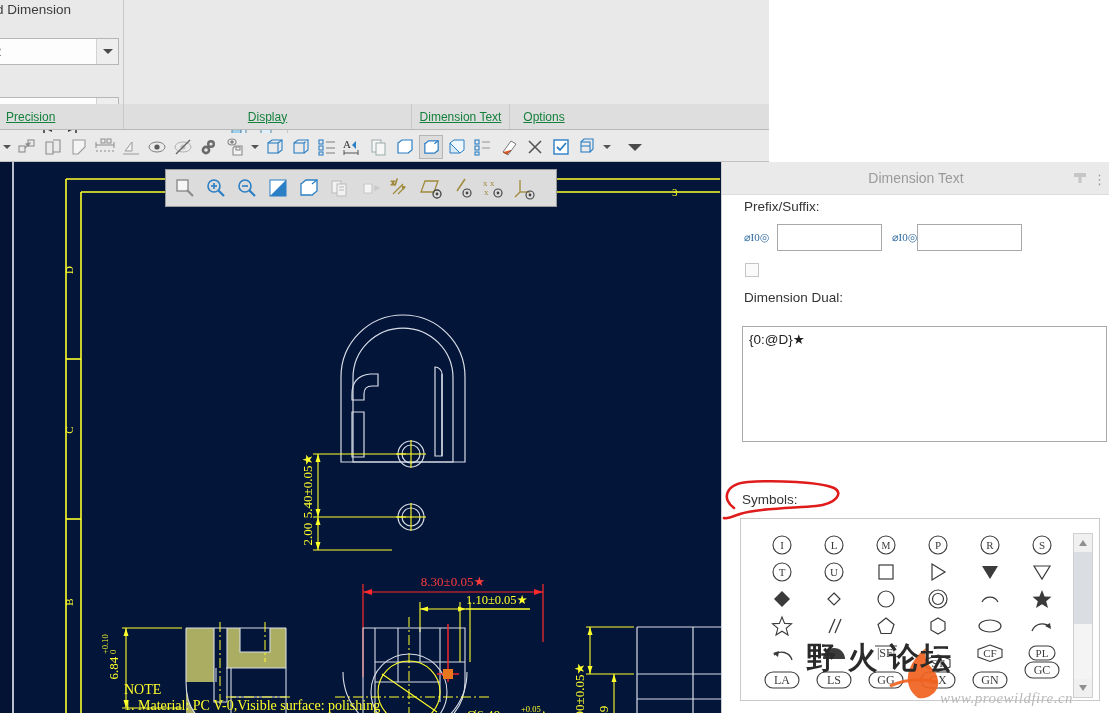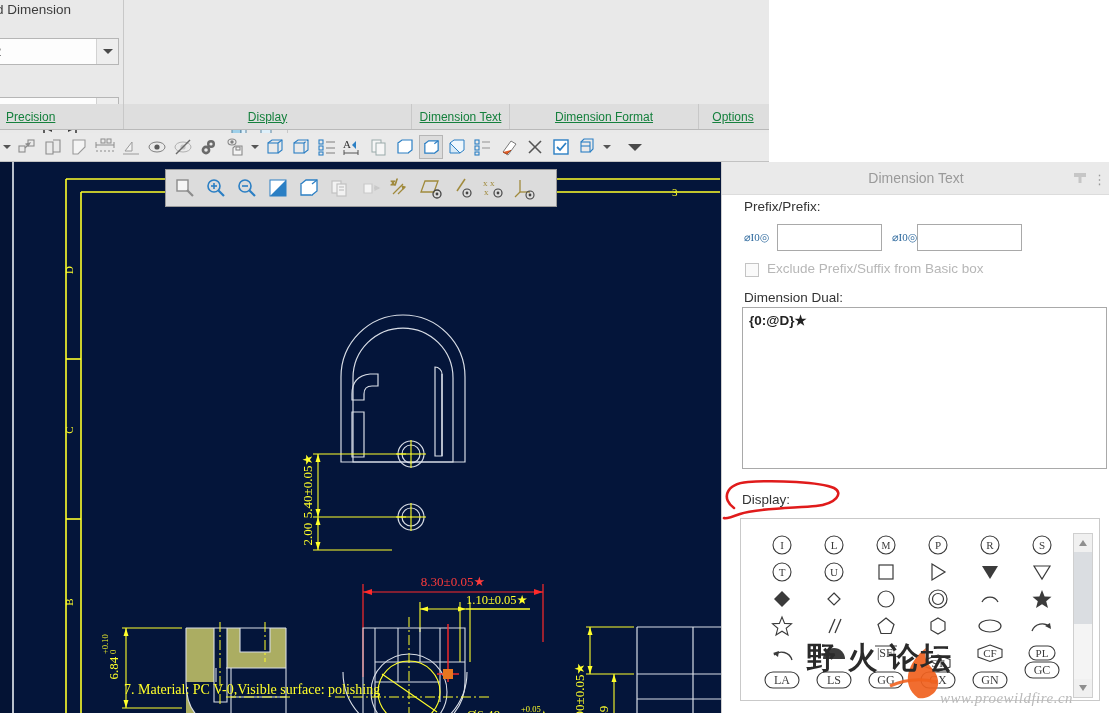--- a/index.html
+++ b/index.html
@@ -218,21 +218,20 @@
           </svg>
         </span>
         <span class="lbl" style="margin-top:10px">Options</span>
       </div>
     </div>
 
     <div class="rb-footer">
       <div class="rb-foot-cell" style="width:124px; justify-content:flex-start; padding-left:6px;">Precision</div>
       <div class="rb-foot-cell" style="width:288px">Display</div>
       <div class="rb-foot-cell" style="width:98px">Dimension Text</div>
-      <div class="rb-foot-cell" style="width:189px">Dimension Format</div>
       <div class="rb-foot-cell" style="width:68px; border-right:none;">Options</div>
     </div>
     <div class="ribbon-bottom-line"></div>
   </div>
 
   <div style="position:absolute;left:769px;top:0;width:340px;height:133px;background:#fff"></div>
 
   <div class="icostrip">
     <div class="ico" style="width:12px">
         <i class="tri-dn-sm"></i>
@@ -594,21 +593,22 @@
       </g>
       <text class="cad-y" x="584" y="533" font-size="13" text-anchor="middle" transform="rotate(-90 584 533)">3.90±0.05★</text>
       <text class="cad-y" x="608" y="555" font-size="13" text-anchor="middle" transform="rotate(-90 608 555)">7.39</text>
 
       <text class="cad-y" x="124" y="529" font-size="14" style="visibility:hidden">NOTE</text>
       <text class="cad-y" x="124" y="534" font-size="14" style="visibility:hidden">NOTE</text>
     </svg>
 
     <div style="position:absolute; left:124px; top:520px; color:#ffff2a;
                 font-family:'Liberation Serif', serif; font-size:14px; line-height:16px;">
-      <div>7. Material: PC V-0,Visible surface: polishing</div>
+      <div>NOTE</div>
+      <div>1. Material: PC V-0,Visible surface: polishing</div>
     </div>
 
   </div>
 
   <div class="float-tb">
     <div class="ftb-ico">
       <svg width="22" height="22" viewBox="0 0 22 22" stroke="#8c8c8c" fill="none" stroke-width="1.4">
         <rect x="3" y="3" width="11" height="11" fill="#f6f6f6"></rect>
           <line x1="13" y1="13" x2="19" y2="19" stroke-width="2.2"></line>
         </svg>
@@ -703,40 +703,39 @@
       <span class="ttl">Dimension Text</span>
       <span style="position:absolute; right:22px; top:9px;">
         <svg width="16" height="14" viewBox="0 0 16 14">
           <rect x="2" y="2" width="12" height="4" fill="#c6c6c6"></rect>
           <rect x="6.5" y="6" width="3" height="6" fill="#c6c6c6"></rect>
           </svg>
       </span>
       <span style="position:absolute; right:4px; top:10px; color:#9a9a9a; font-size:13px;">⋮</span>
     </div>
 
-    <span class="fld-label" style="left:22px; top:37px;">Prefix/Prefix:</span>
+    <span class="fld-label" style="left:22px; top:37px;">Prefix/Suffix:</span>
 
     <span style="position:absolute; left:22px; top:69px; font-size:11px; color:#2f6a9e;
                  font-family:'Liberation Serif', serif;">⌀I0◎</span>
     <input class="txtbox" style="left: 55px; top: 62px; width: 105px; height: 27px; padding: 0px 5px; font-size: 13px;" value="">
 
     <span style="position:absolute; left:170px; top:69px; font-size:11px; color:#2f6a9e;
                  font-family:'Liberation Serif', serif;">⌀I0◎</span>
     <input class="txtbox" style="left: 195px; top: 62px; width: 105px; height: 27px; padding: 0px 5px; font-size: 13px;" value="">
 
     <span class="chk" style="left:23px; top:101px;"></span>
-    <span class="chk-lbl" style="left:45px; top:99px;">Exclude Prefix/Suffix from Basic box</span>
 
     <span class="fld-label" style="left:22px; top:128px;">Dimension Dual:</span>
 
-    <div class="txtbox" style="left:20px; top:145px; width:365px; height:162px;font-weight:bold;">
+    <div class="txtbox" style="left:20px; top:164px; width:365px; height:116px;">
       <div class="tb-val" style="font-size:13.5px">{0:@D}★</div>
     </div>
 
-    <span class="fld-label" style="left:20px; top:330px;">Display:</span>
+    <span class="fld-label" style="left:20px; top:330px;">Symbols:</span>
   </div>
 
   <div class="symbox"></div>
 
   <div class="symgrid">
 
     <div class="symcell" style="left:0px;top:0px">
         <svg width="22" height="22" viewBox="0 0 22 22">
           <circle cx="11" cy="11" r="9" fill="none" stroke="#3b3b3b" stroke-width="1.1"></circle>
           <text x="11" y="15" font-size="11" text-anchor="middle" fill="#3b3b3b" font-family="Liberation Serif, serif">I</text>

